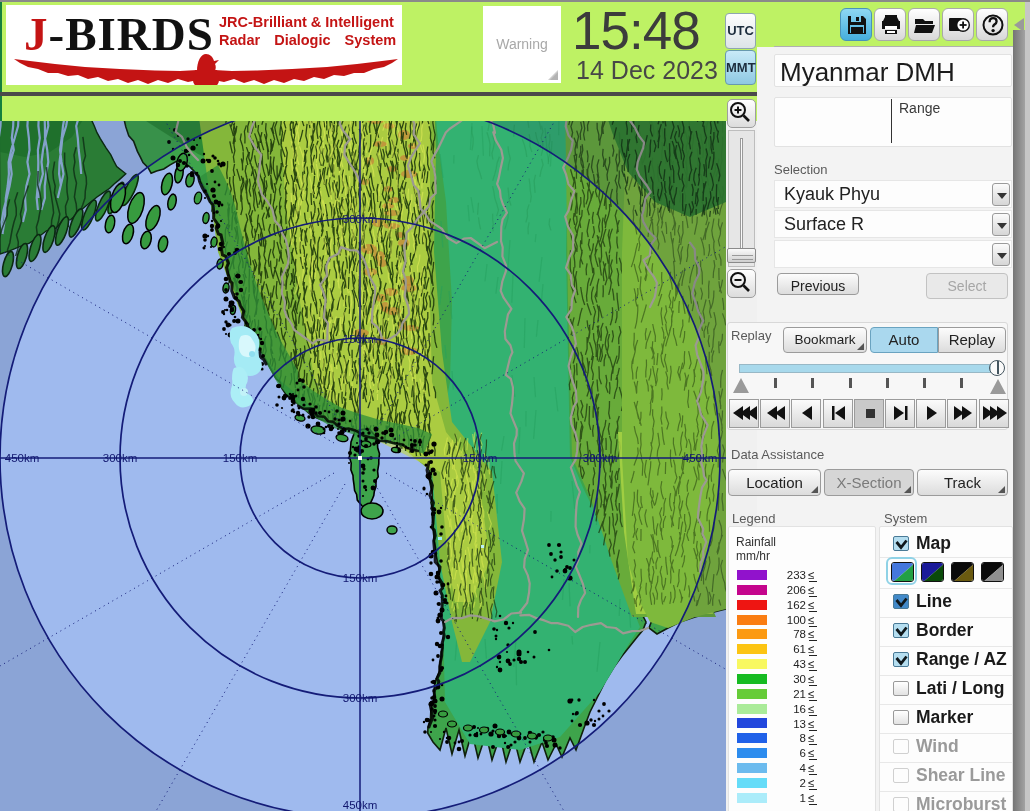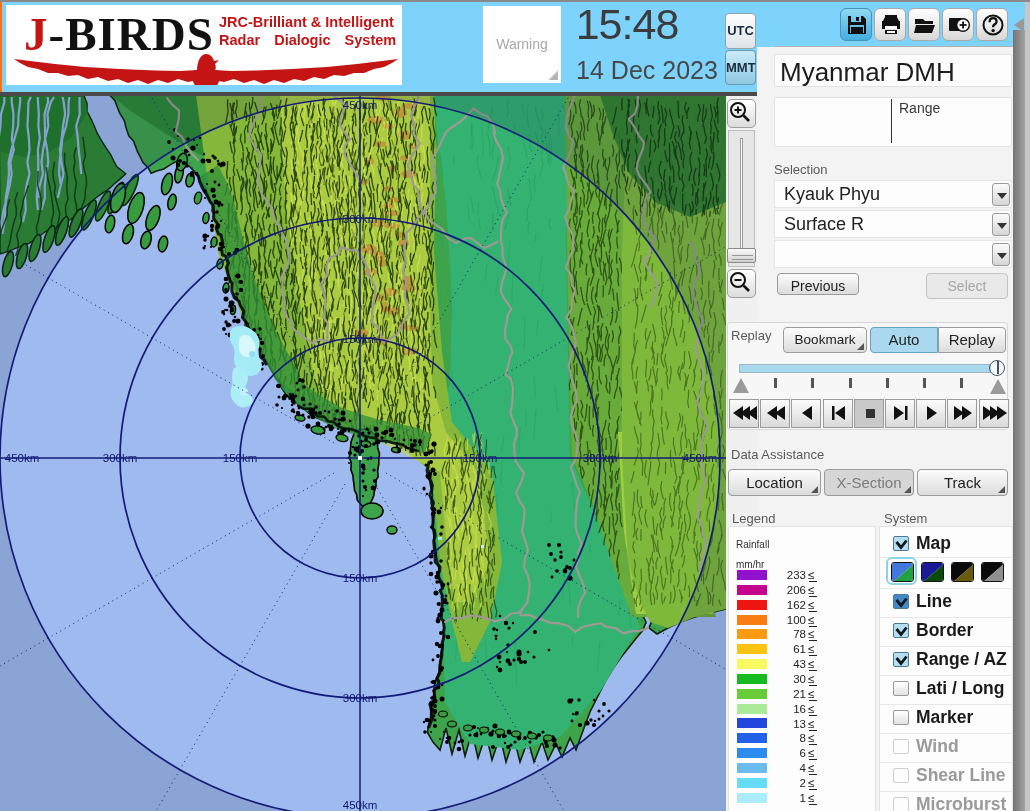--- a/index.html
+++ b/index.html
@@ -1,26 +1,26 @@
 <!DOCTYPE html>
 <html><head><meta charset="utf-8"><title>J-BIRDS</title><style>
 *{margin:0;padding:0;box-sizing:border-box}
 html,body{width:1030px;height:811px;overflow:hidden;font-family:"Liberation Sans",sans-serif;background:#f0f0f0}
 #root{position:relative;width:1030px;height:811px;background:#f0f0f0;border-top:2px solid #8a8a8a}
 
-#topbar{position:absolute;left:0;top:0;width:1030px;height:93px;background:#7dd3fc;border-left:2px solid #f97316}
+#topbar{position:absolute;left:0;top:0;width:1030px;height:119px;background:#bef264;border-left:2px solid #15803d}
 #topline{position:absolute;left:0;top:90px;width:757px;height:4px;background:#4a4a4a}
 #logobox{position:absolute;left:4px;top:3px;width:396px;height:80px;background:#fff;overflow:hidden}
 #jbirds{position:absolute;left:18px;top:2px;font-family:"Liberation Serif",serif;font-weight:bold;font-size:47px;letter-spacing:1px;color:#111}
 #jbirds .j{color:#c41414}
 #slog1{position:absolute;left:213px;top:9px;font-size:14.5px;font-weight:bold;color:#c41414;letter-spacing:0px}
 #slog2{position:absolute;left:213px;top:27px;font-size:14.5px;font-weight:bold;color:#c41414;word-spacing:3px}
 #warnbox{position:absolute;left:481px;top:4px;width:78px;height:77px;background:#fff}
 #warntx{position:absolute;left:0;top:30px;width:78px;text-align:center;font-size:14px;color:#a8a8a8}
-#clock{position:absolute;left:570px;top:-2px;width:110px;text-align:center;font-size:43px;color:#3c3c3c;letter-spacing:-1px}
+#clock{position:absolute;left:570px;top:-2px;width:110px;text-align:center;font-size:53px;color:#3c3c3c;letter-spacing:-1px}
 #date{position:absolute;left:570px;top:54px;width:150px;text-align:center;font-size:25px;color:#474747}
 .tz{position:absolute;left:723px;width:31px;text-align:center;font-size:13px;font-weight:bold;color:#1c2c3c;border:1px solid #8fa6b0;border-radius:4px;padding-top:9px}
 #utc{top:11px;height:36px;background:linear-gradient(#fdfdfd,#dde4e8)}
 #mmt{top:48px;height:35px;background:linear-gradient(#c9eaf8,#8ec9e2);border-color:#6899ae}
 .tbtn{position:absolute;top:6px;width:32px;height:33px;border:1px solid #a9a9a9;border-radius:6px;background:linear-gradient(#ffffff,#d8d8d8)}
 .tbtn.sel{background:linear-gradient(#8ed7f2,#45aede);border-color:#4a93b8}
 .tbtn svg{position:absolute;left:4px;top:4px}
 #collapse{position:absolute;left:1012px;top:16px;width:0;height:0;border-top:7px solid transparent;border-bottom:7px solid transparent;border-right:10px solid #9a9a9a}
 #sepline{position:absolute;left:774px;top:44px;width:248px;height:1px;background:#b0b0b0}
 
@@ -53,21 +53,21 @@
 
 .pbtn{position:absolute;top:397px;width:30px;height:29px;border:1px solid #9b9b9b;background:linear-gradient(#fbfbfb,#d9d9d9)}
 .pbtn.press{background:#c9c9c9}
 .pbtn svg{position:absolute;left:3px;top:5px}
 #da-label{left:731px;top:445px}
 
 #legendlab{left:732px;top:509px}
 #overlaylab{left:884px;top:509px}
 #legendbox{left:728px;top:524px;width:148px;height:287px}
 #overlaybox{left:879px;top:524px;width:134px;height:287px}
-#rainfall{position:absolute;left:736px;top:533px;font-size:10px;color:#333;line-height:20px}
+#rainfall{position:absolute;left:736px;top:533px;font-size:12px;color:#333;line-height:14px}
 .sw{position:absolute;left:737px;width:30px;height:10px}
 .swv{position:absolute;left:752px;width:54px;text-align:right;font-size:11.5px;color:#222}
 .le{position:absolute;left:808px;font-size:11.5px;color:#222}
 .le i{position:absolute;left:1px;top:12px;width:8px;height:1.2px;background:#222}
 
 .ovrow{position:absolute;left:893px;font-size:17.5px;font-weight:bold;color:#1a1a1a}
 .ovrow.dis{color:#9a9a9a;font-weight:bold}
 .cb{position:absolute;left:893px;width:16px;height:15px;border:1px solid #4a7a96;border-radius:2px;background:#b5def0}
 .cb.un{background:linear-gradient(#ffffff,#e2e2e2);border-color:#999}
 .cb.dis{background:#fdfdfd;border-color:#d0d0d0}

